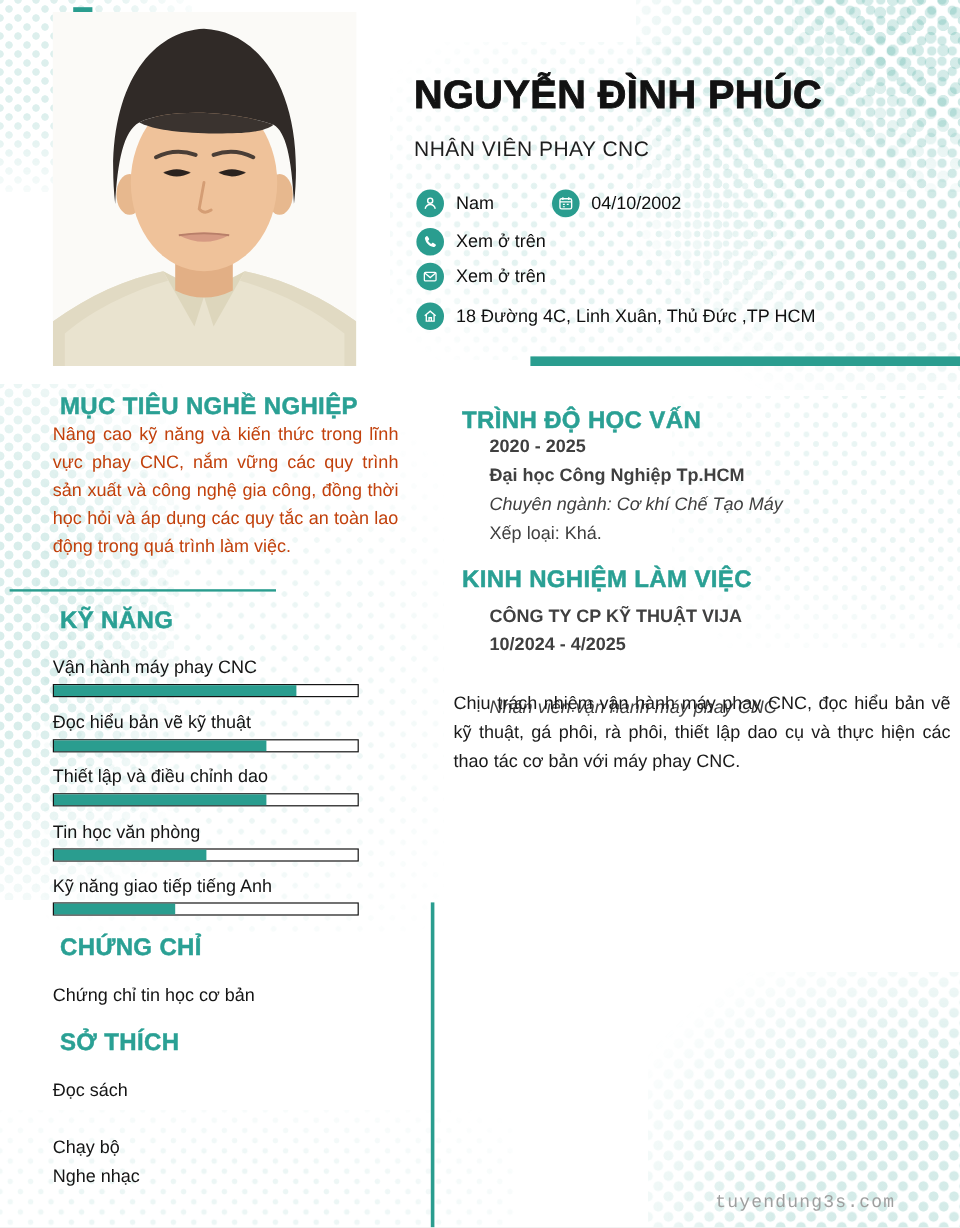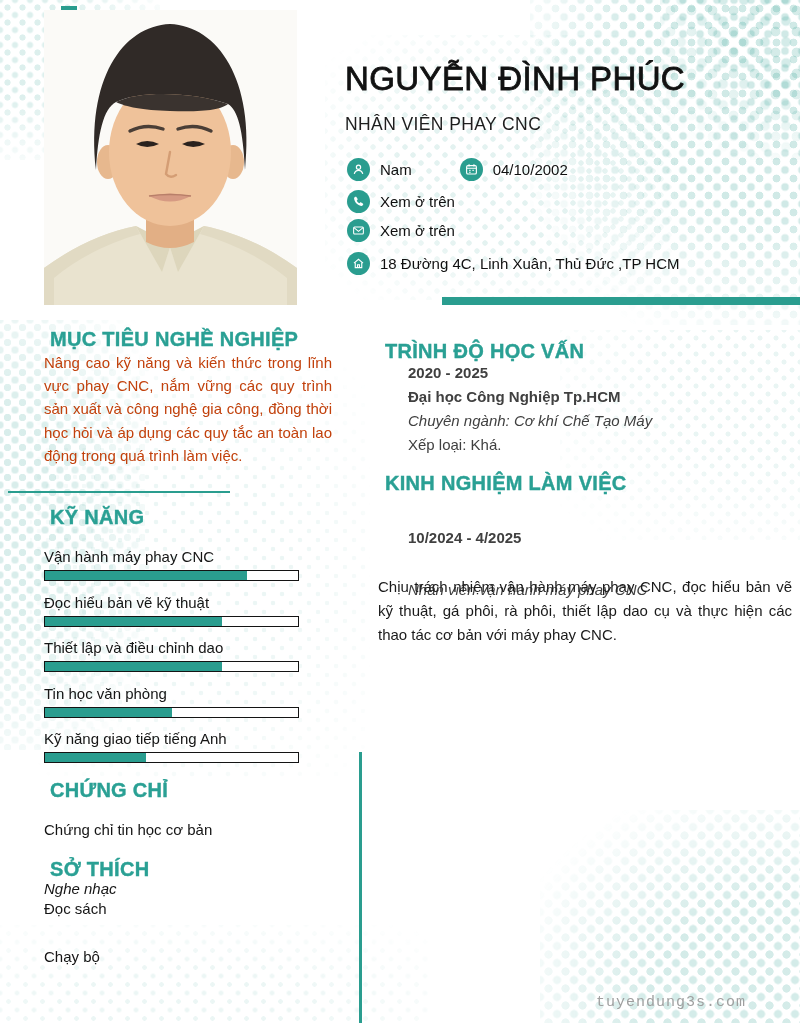--- a/index.html
+++ b/index.html
@@ -99,21 +99,21 @@
   }
   
   .accent-vbar{position:absolute;left:61px;top:6px;width:16px;height:74px;background:var(--accent);}
   .accent-hbar{position:absolute;left:442px;top:297px;width:358px;height:8px;background:var(--accent);}
   .obj-divider{position:absolute;left:8px;top:491px;width:222px;height:2px;background:var(--accent);}
   .col-divider{position:absolute;left:359px;top:752px;width:3px;height:271px;background:var(--accent);}
   
   .photo{position:absolute;left:44px;top:10px;width:253px;height:295px;background:#fbfaf8;overflow:hidden;}
   .photo svg{display:block;width:100%;height:100%;}
   
-  .name{position:absolute;left:345px;top:60px;font-size:33px;font-weight:normal;color:#121212;
+  .name{position:absolute;left:345px;top:60px;font-size:33px;font-weight:bold;color:#121212;
         letter-spacing:.4px;-webkit-text-stroke:.8px #121212;}
   .job-title{position:absolute;left:345px;top:114px;font-size:17.5px;color:#1e1e1e;letter-spacing:.4px;}
   .contact{position:absolute;left:347px;top:0;width:450px;}
   .crow{position:absolute;display:flex;align-items:center;}
   .crow-1{top:158px;} .crow-2{top:190px;} .crow-3{top:219px;} .crow-4{top:252px;}
   .cicon{width:23px;height:23px;border-radius:50%;background:var(--accent);
          display:flex;align-items:center;justify-content:center;flex:0 0 23px;}
   .cicon svg{width:13px;height:13px;}
   .ctext{margin-left:10px;font-size:15px;color:#101010;white-space:nowrap;}
   .cicon-cal{margin-left:48px;}
@@ -270,30 +270,31 @@
   <div class="skill-label" style="top:730px;">Kỹ năng giao tiếp tiếng Anh</div>
   <div class="skill-bar" style="top:752px;">
       <div class="skill-fill" style="width: 40%;"></div>
     </div>
 
   <div class="sec-h" style="left:50px;top:779px;">CHỨNG CHỈ</div>
   <div class="plain-item" style="top:821px;">Chứng chỉ tin học cơ bản</div>
 
   <div class="sec-h" style="left:50px;top:858px;">SỞ THÍCH</div>
   <div class="plain-item" style="top:900px;">Đọc sách</div>
-  <div class="plain-item" style="top:880px;font-style:italic;">Nghe nhạc</div>
+  <div class="plain-item" style="top:972px;">Nghe nhạc</div>
   <div class="plain-item" style="top:948px;">Chạy bộ</div>
 
   <div class="sec-h" style="left:385px;top:340px;">TRÌNH ĐỘ HỌC VẤN</div>
   <div class="r-line r-bold" style="top:364px;">2020 - 2025</div>
   <div class="r-line r-bold" style="top:388px;">Đại học Công Nghiệp Tp.HCM</div>
   <div class="r-line r-italic" style="top:412px;">Chuyên ngành: Cơ khí Chế Tạo Máy</div>
   <div class="r-line" style="top:436px;">Xếp loại: Khá.</div>
 
   <div class="sec-h" style="left:385px;top:472px;">KINH NGHIỆM LÀM VIỆC</div>
+  <div class="r-line r-bold" style="top:505px;">CÔNG TY CP KỸ THUẬT VIJA</div>
   <div class="r-line r-bold" style="top:529px;">10/2024 -  4/2025</div>
   <div class="r-line r-italic" style="top:581px;">Nhân viên vận hành máy phay CNC</div>
   <div class="exp-desc">Chịu trách nhiệm vận hành máy phay CNC, đọc hiểu bản vẽ kỹ thuật, gá phôi, rà phôi, thiết lập dao cụ và thực hiện các thao tác cơ bản với máy phay CNC.</div>
 
   <div class="col-divider"></div>
 
   <div class="watermark">tuyendung3s.com</div>
 </div>
 
 </body></html>

